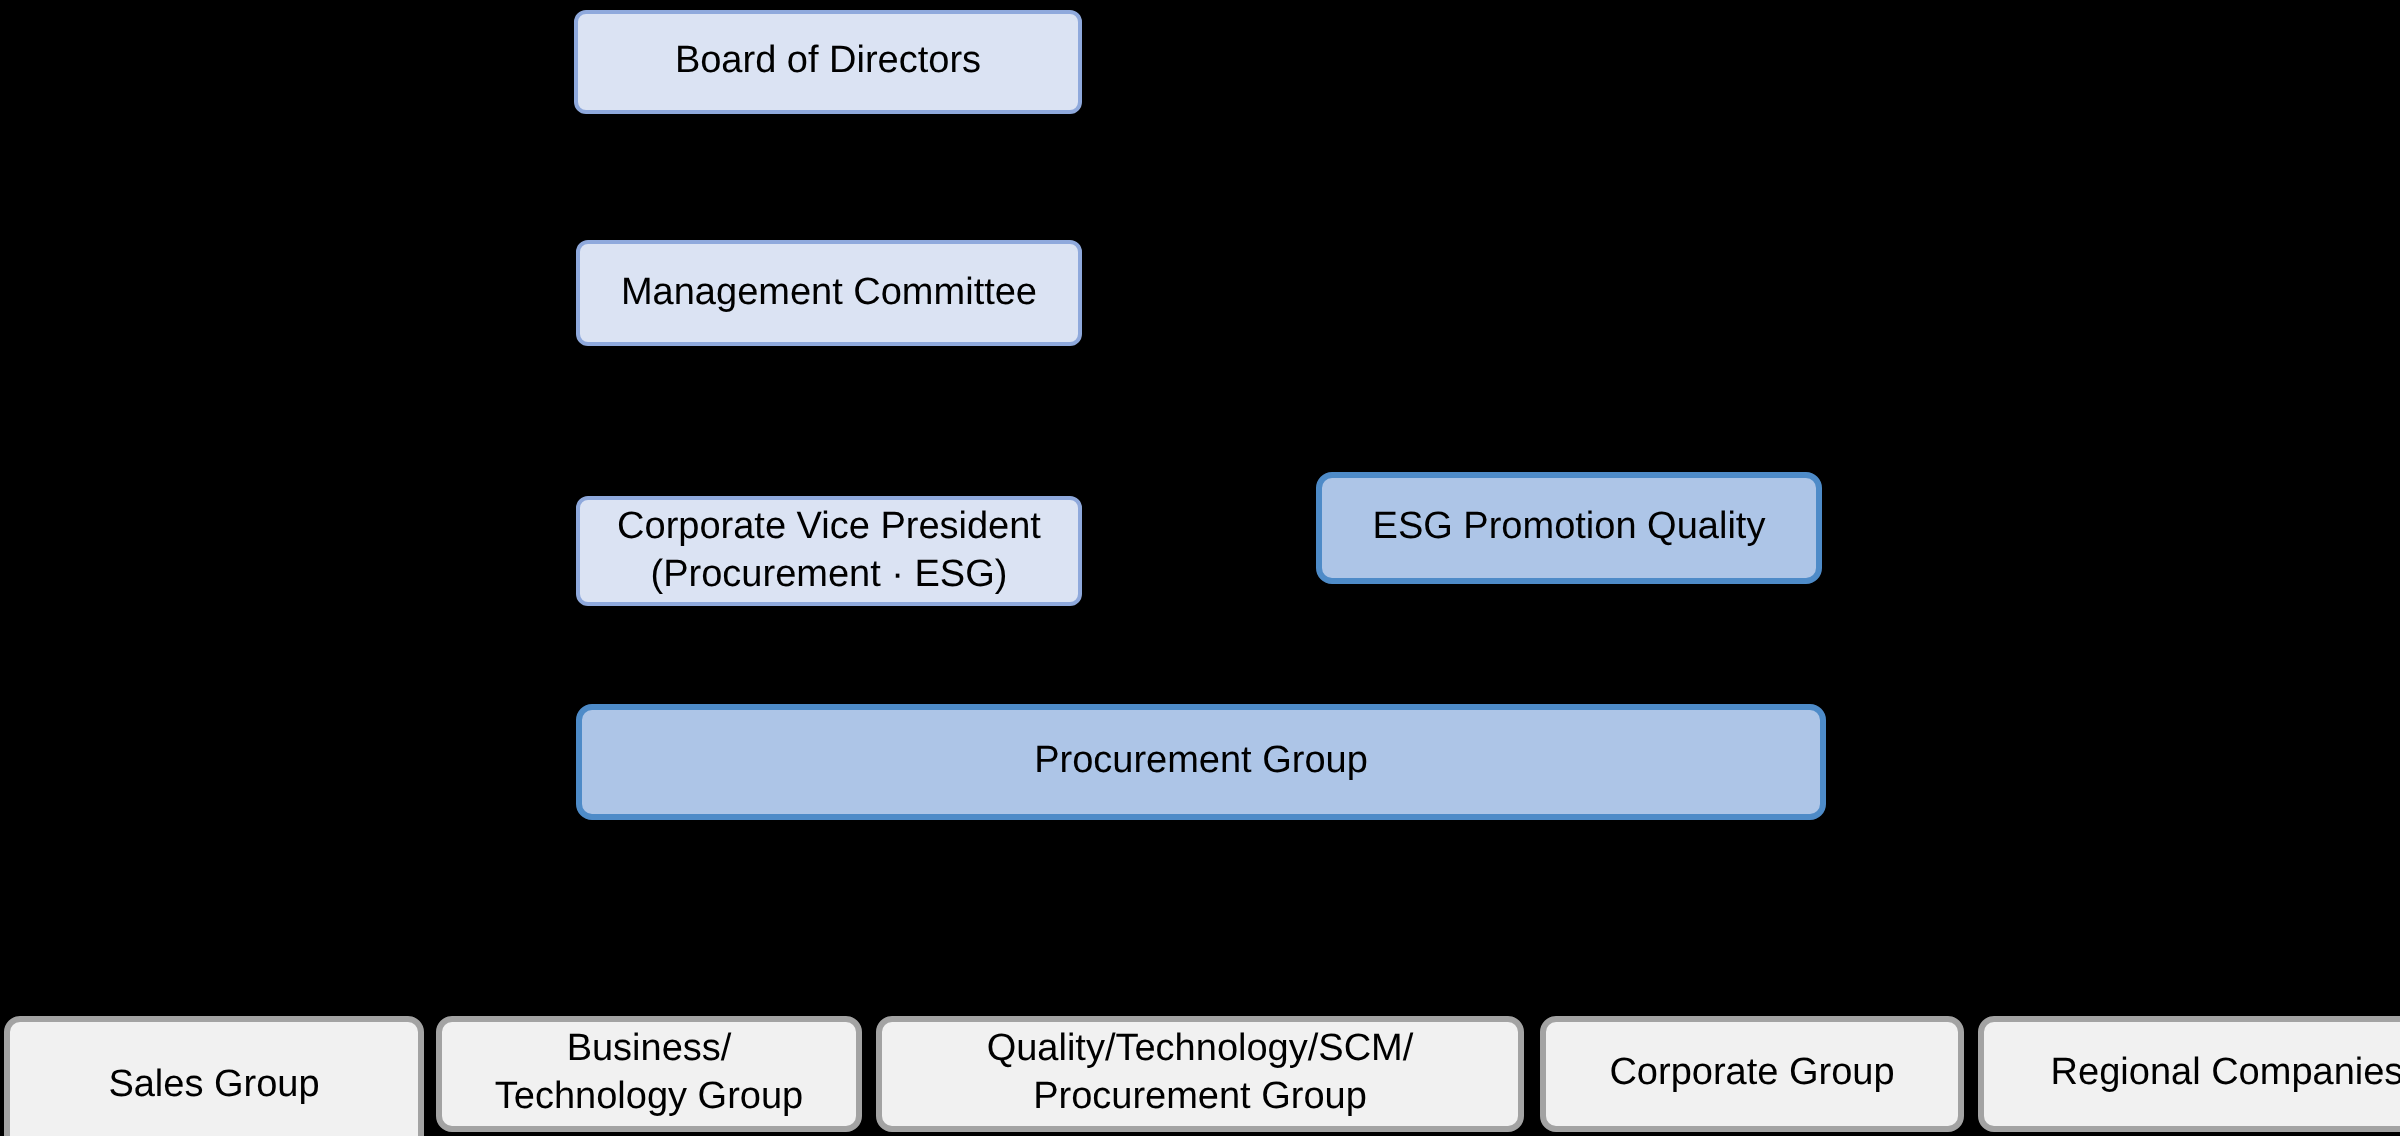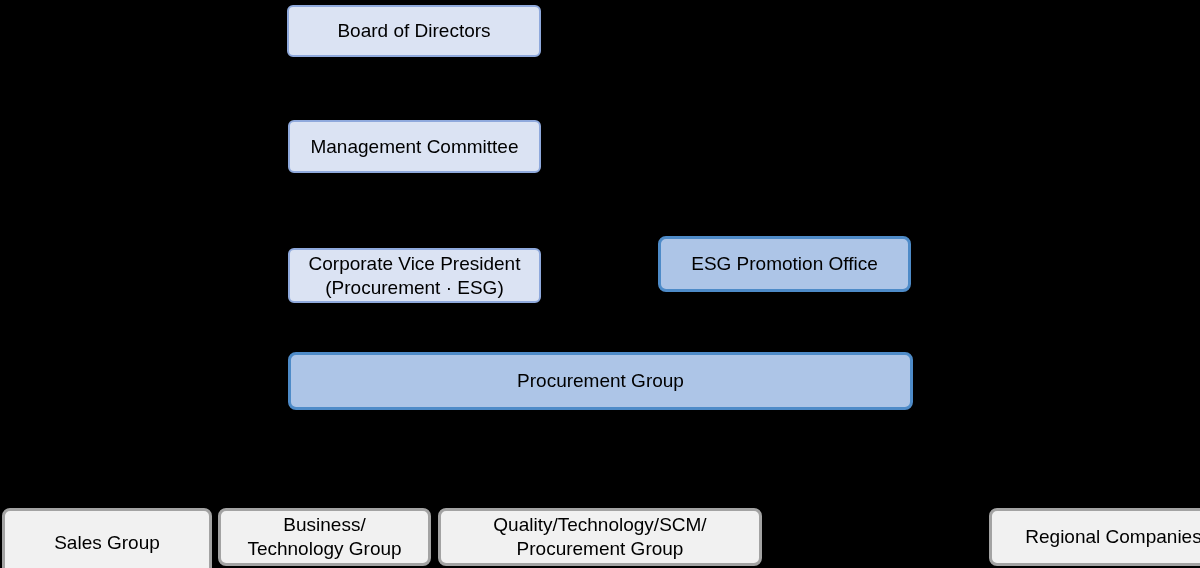--- a/index.html
+++ b/index.html
@@ -67,39 +67,42 @@
   <div class="node light" style="left:288px;top:120px;width:253px;height:53px">
     <span class="line">Management Committee</span>
   </div>
 
   <div class="node light" style="left:288px;top:248px;width:253px;height:55px">
     <span class="line">Corporate Vice President</span>
     <span class="line">(Procurement · ESG)</span>
   </div>
 
   <div class="node blue" style="left:658px;top:236px;width:253px;height:56px">
-    <span class="line">ESG Promotion Office</span>
+    <span class="line">ESG Promotion Quality</span>
   </div>
 
   <div class="node blue" style="left:288px;top:352px;width:625px;height:58px">
     <span class="line">Procurement Group</span>
   </div>
 
   <div class="node gray" style="left:2px;top:508px;width:210px;height:70px">
     <span class="line">Sales Group</span>
   </div>
 
   <div class="node gray" style="left:218px;top:508px;width:213px;height:58px">
     <span class="line">Business/</span>
     <span class="line">Technology Group</span>
   </div>
 
   <div class="node gray" style="left:438px;top:508px;width:324px;height:58px">
     <span class="line">Quality/Technology/SCM/</span>
     <span class="line">Procurement Group</span>
   </div>
 
+  <div class="node gray" style="left:770px;top:508px;width:212px;height:58px">
+    <span class="line">Corporate Group</span>
+  </div>
 
   <div class="node gray" style="left:989px;top:508px;width:249px;height:58px">
     <span class="line">Regional Companies</span>
   </div>
 
 </div>
 
 </body></html>

